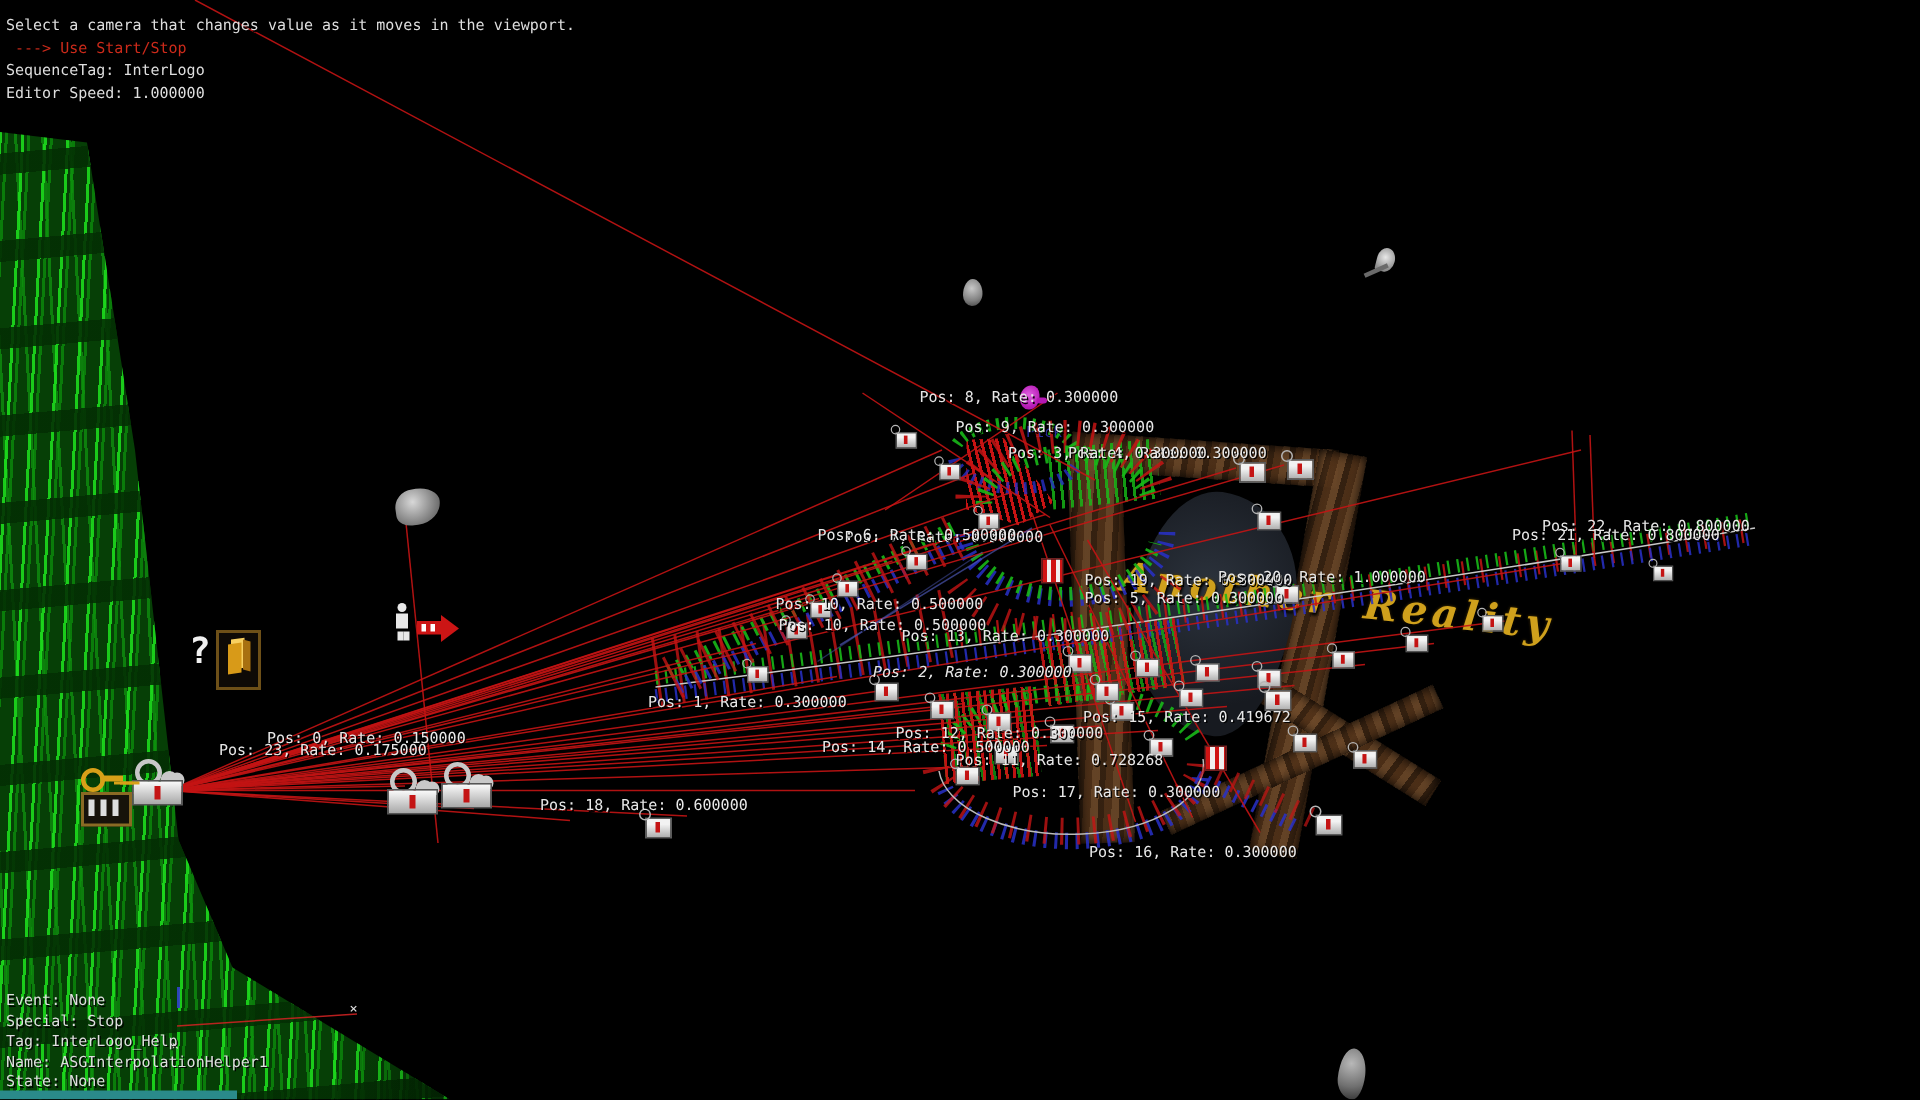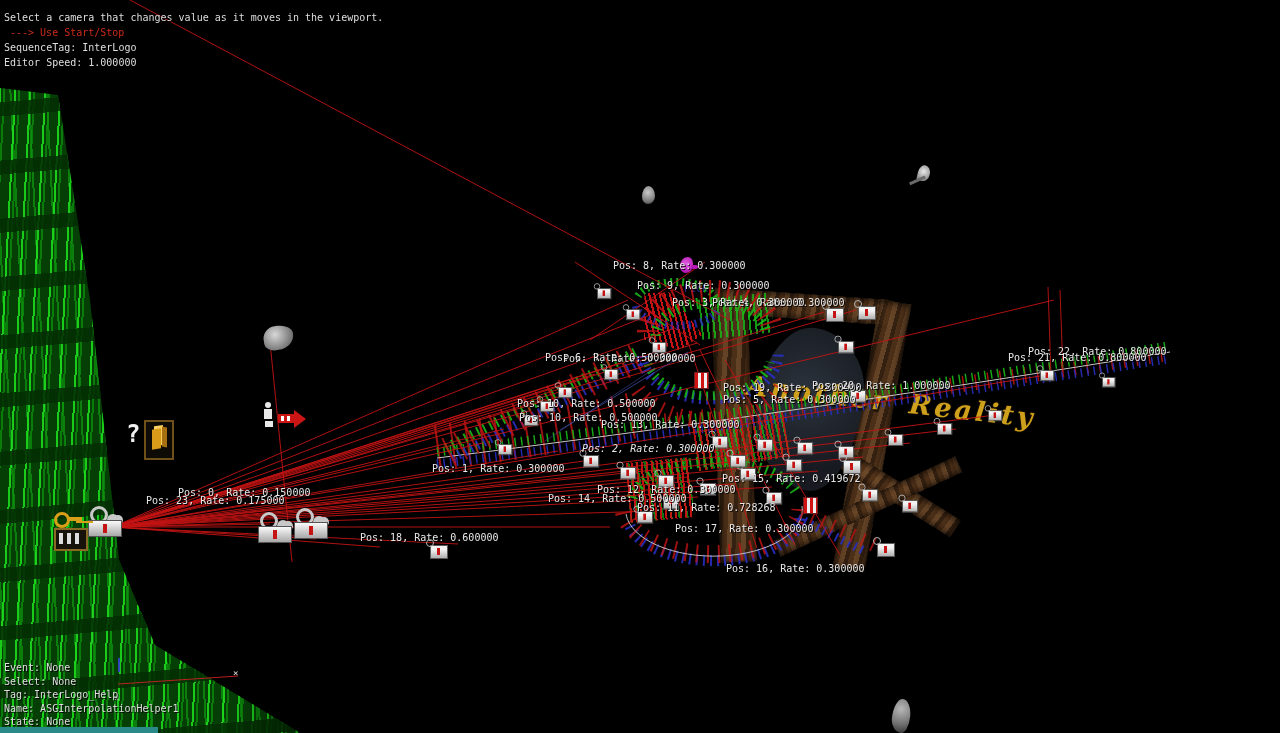--- a/index.html
+++ b/index.html
@@ -299,18 +299,18 @@
     </div>
 
   <div id="hud-top" class="hud">
       <div class="hud-line ">Select a camera that changes value as it moves in the viewport.</div>
       <div class="hud-line red">---&gt; Use Start/Stop</div>
       <div class="hud-line ">SequenceTag: InterLogo</div>
       <div class="hud-line ">Editor Speed: 1.000000</div>
     </div>
   <div id="hud-bottom" class="hud">
       <div class="hud-line ">Event: None</div>
-      <div class="hud-line ">Select: None</div>
+      <div class="hud-line ">Special: Stop</div>
       <div class="hud-line ">Tag: InterLogo_Help</div>
       <div class="hud-line ">Name: ASGInterpolationHelper1</div>
       <div class="hud-line ">State: None</div>
     </div>
 </div>
 
 </body></html>

